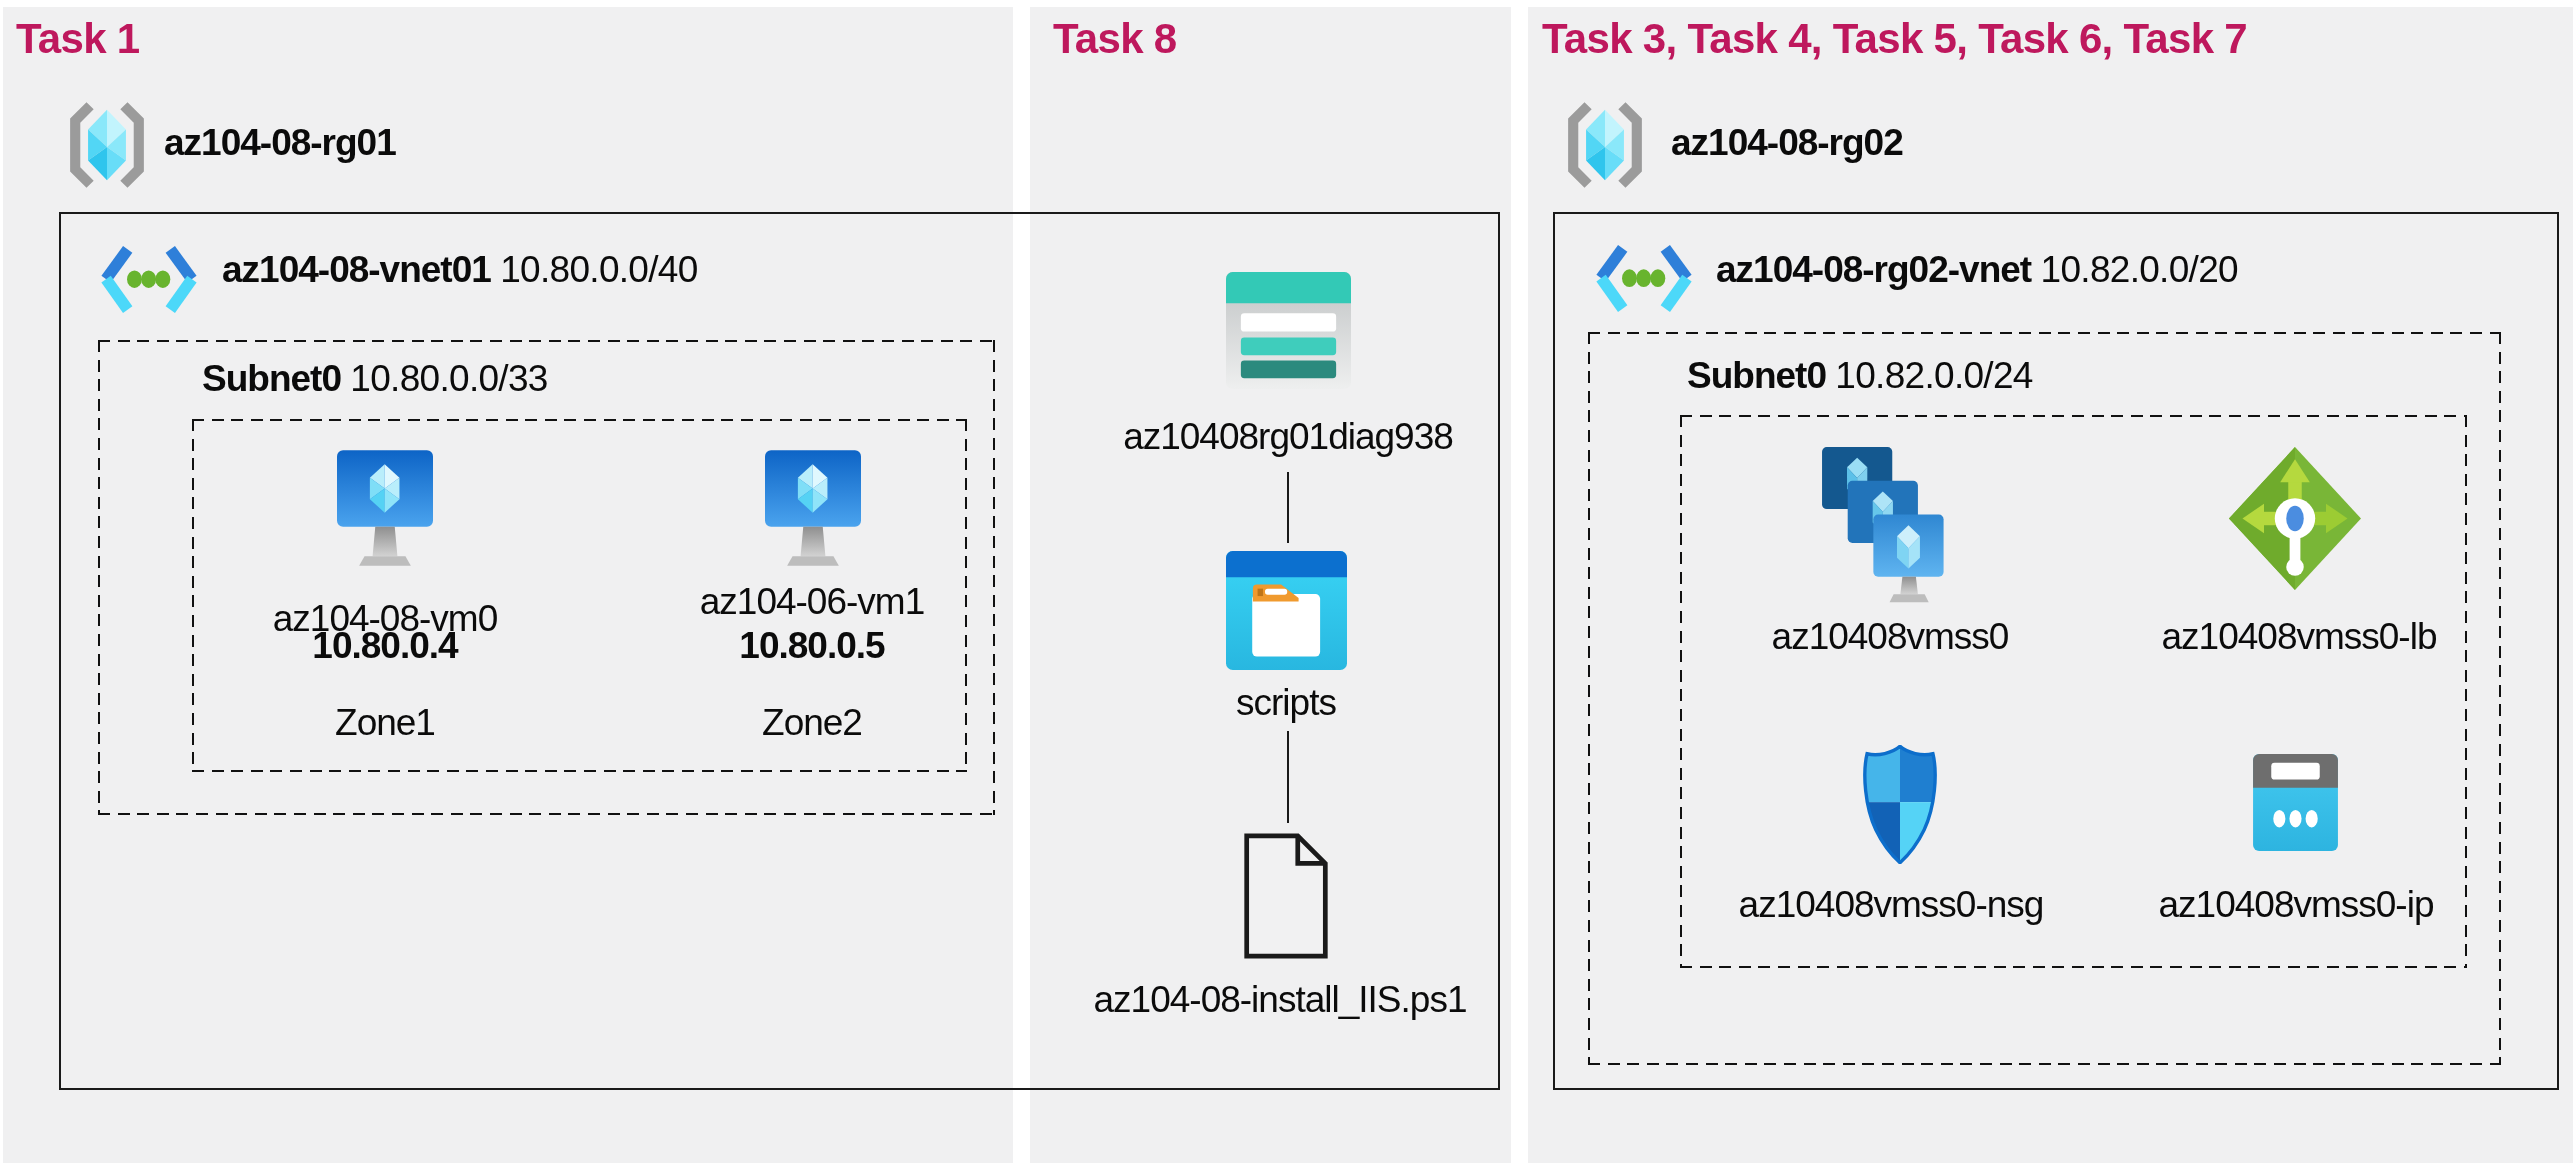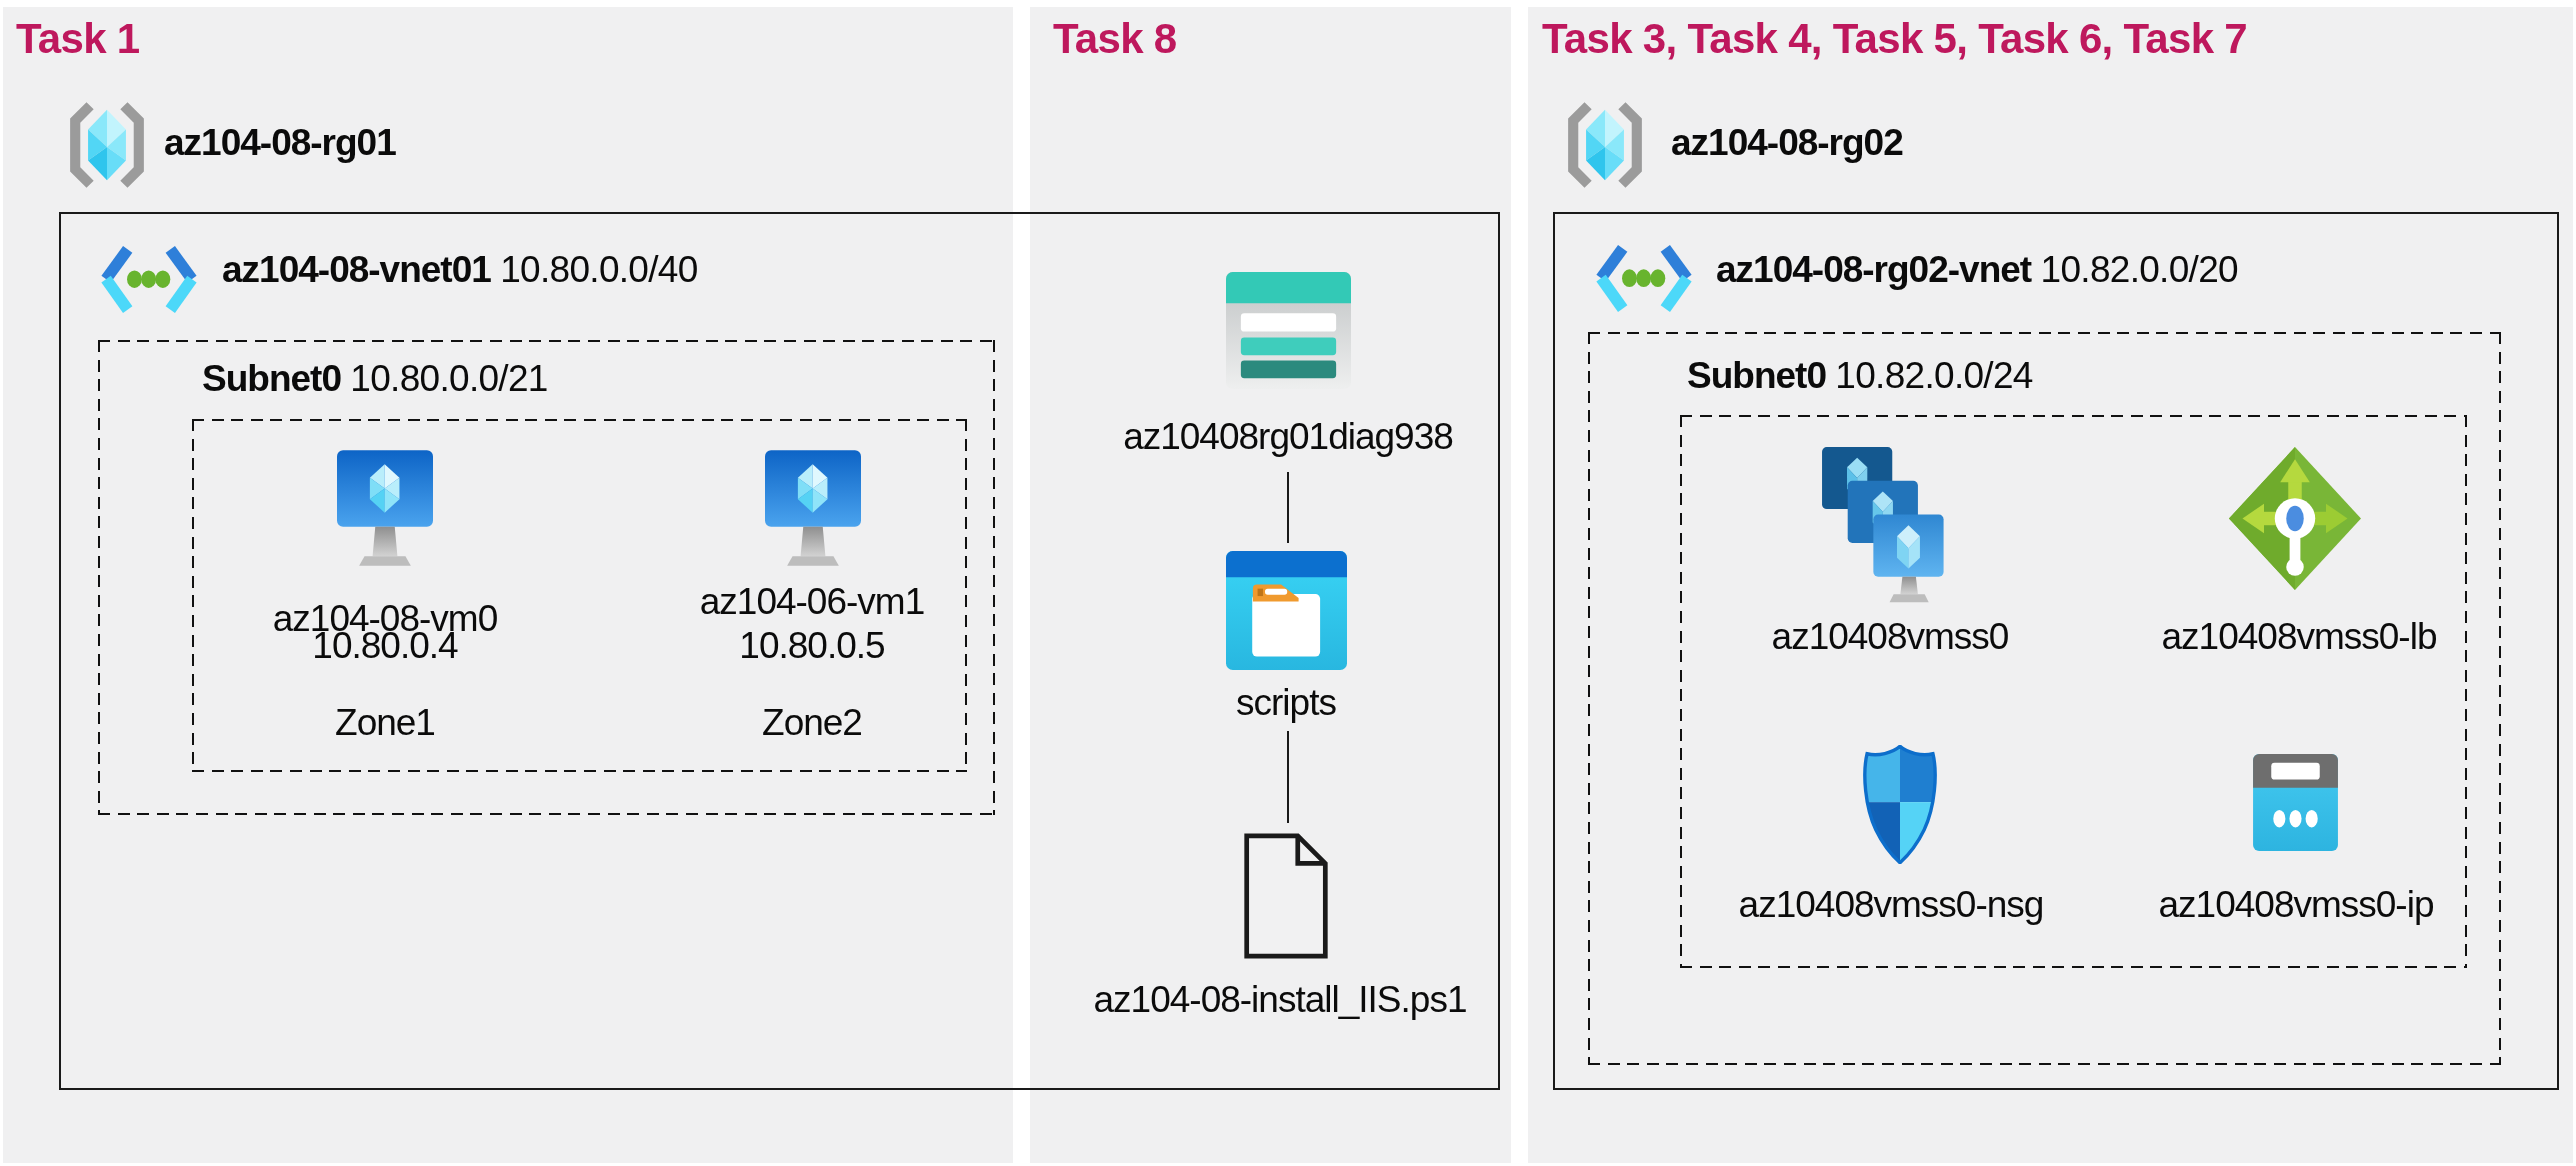--- a/index.html
+++ b/index.html
@@ -28,21 +28,21 @@
   }
   .icon{position:absolute;}
   .vlabel{ 
     position:absolute;transform:translateY(-50%);white-space:nowrap;
     font-size:37px;font-weight:700;letter-spacing:-1px;
   }
   .clabel{ 
     position:absolute;transform:translate(-50%,-50%);white-space:nowrap;
     font-size:37px;font-weight:400;letter-spacing:-1px;text-align:center;
   }
-  .normal{font-weight:400;text-align:right;}
+  .normal{font-weight:700;text-align:right;}
   .cidr{font-weight:400;margin-left:9.4px;letter-spacing:-0.7px;}
   .connector{position:absolute;width:2px;background:#1a1a1a;}
 </style>
 </head>
 <body>
 
 <svg width="0" height="0" style="position:absolute">
   <defs>
     <linearGradient id="gvm" x1="0" y1="0" x2="0" y2="1">
       <stop offset="0" stop-color="#0d64c6"></stop>
@@ -131,21 +131,21 @@
 <div class="vlabel" style="left:1716px;top:270px">
   <span>az104-08-rg02-vnet</span><span class="cidr">10.82.0.0/20</span>
 </div>
 
 <div class="dashed" style="left:98px;top:340px;width:897px;height:475px"></div>
 <div class="dashed" style="left:192px;top:419px;width:775px;height:353px"></div>
 <div class="dashed" style="left:1588px;top:332px;width:913px;height:733px"></div>
 <div class="dashed" style="left:1680px;top:415px;width:787px;height:553px"></div>
 
 <div class="vlabel" style="left:202px;top:379px">
-  <span>Subnet0</span><span class="cidr">10.80.0.0/21</span>
+  <span>Subnet0</span><span class="cidr">10.80.0.0/33</span>
 </div>
 <div class="vlabel" style="left:1687px;top:376px">
   <span>Subnet0</span><span class="cidr">10.82.0.0/24</span>
 </div>
 
 <svg class="icon" style="left:337px;top:450px" width="96" height="120" viewBox="0 0 143 178">
   <rect x="0" y="0" width="143" height="114" rx="9" fill="url(#gvm)"></rect>
   <polygon points="71,21 49,41 71,57" fill="#b9eefb"></polygon>
   <polygon points="71,21 93,41 71,57" fill="#e0f8fe"></polygon>
   <polygon points="49,41 71,57 49,73" fill="#7fdef7"></polygon>

